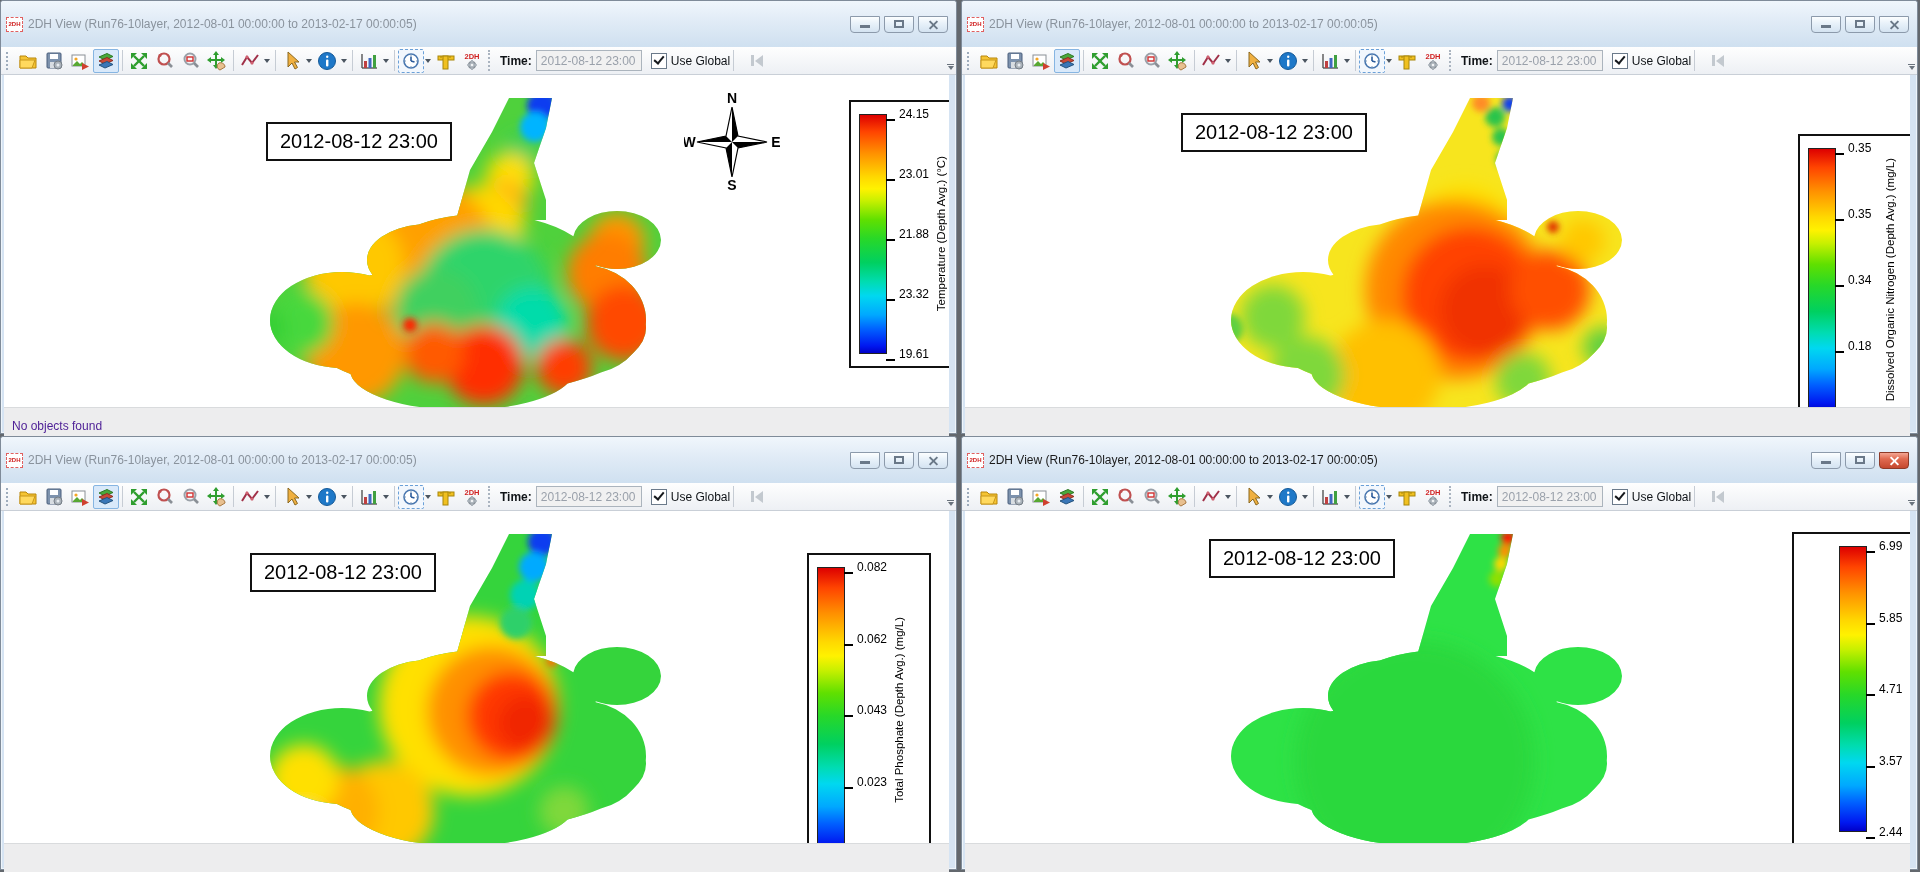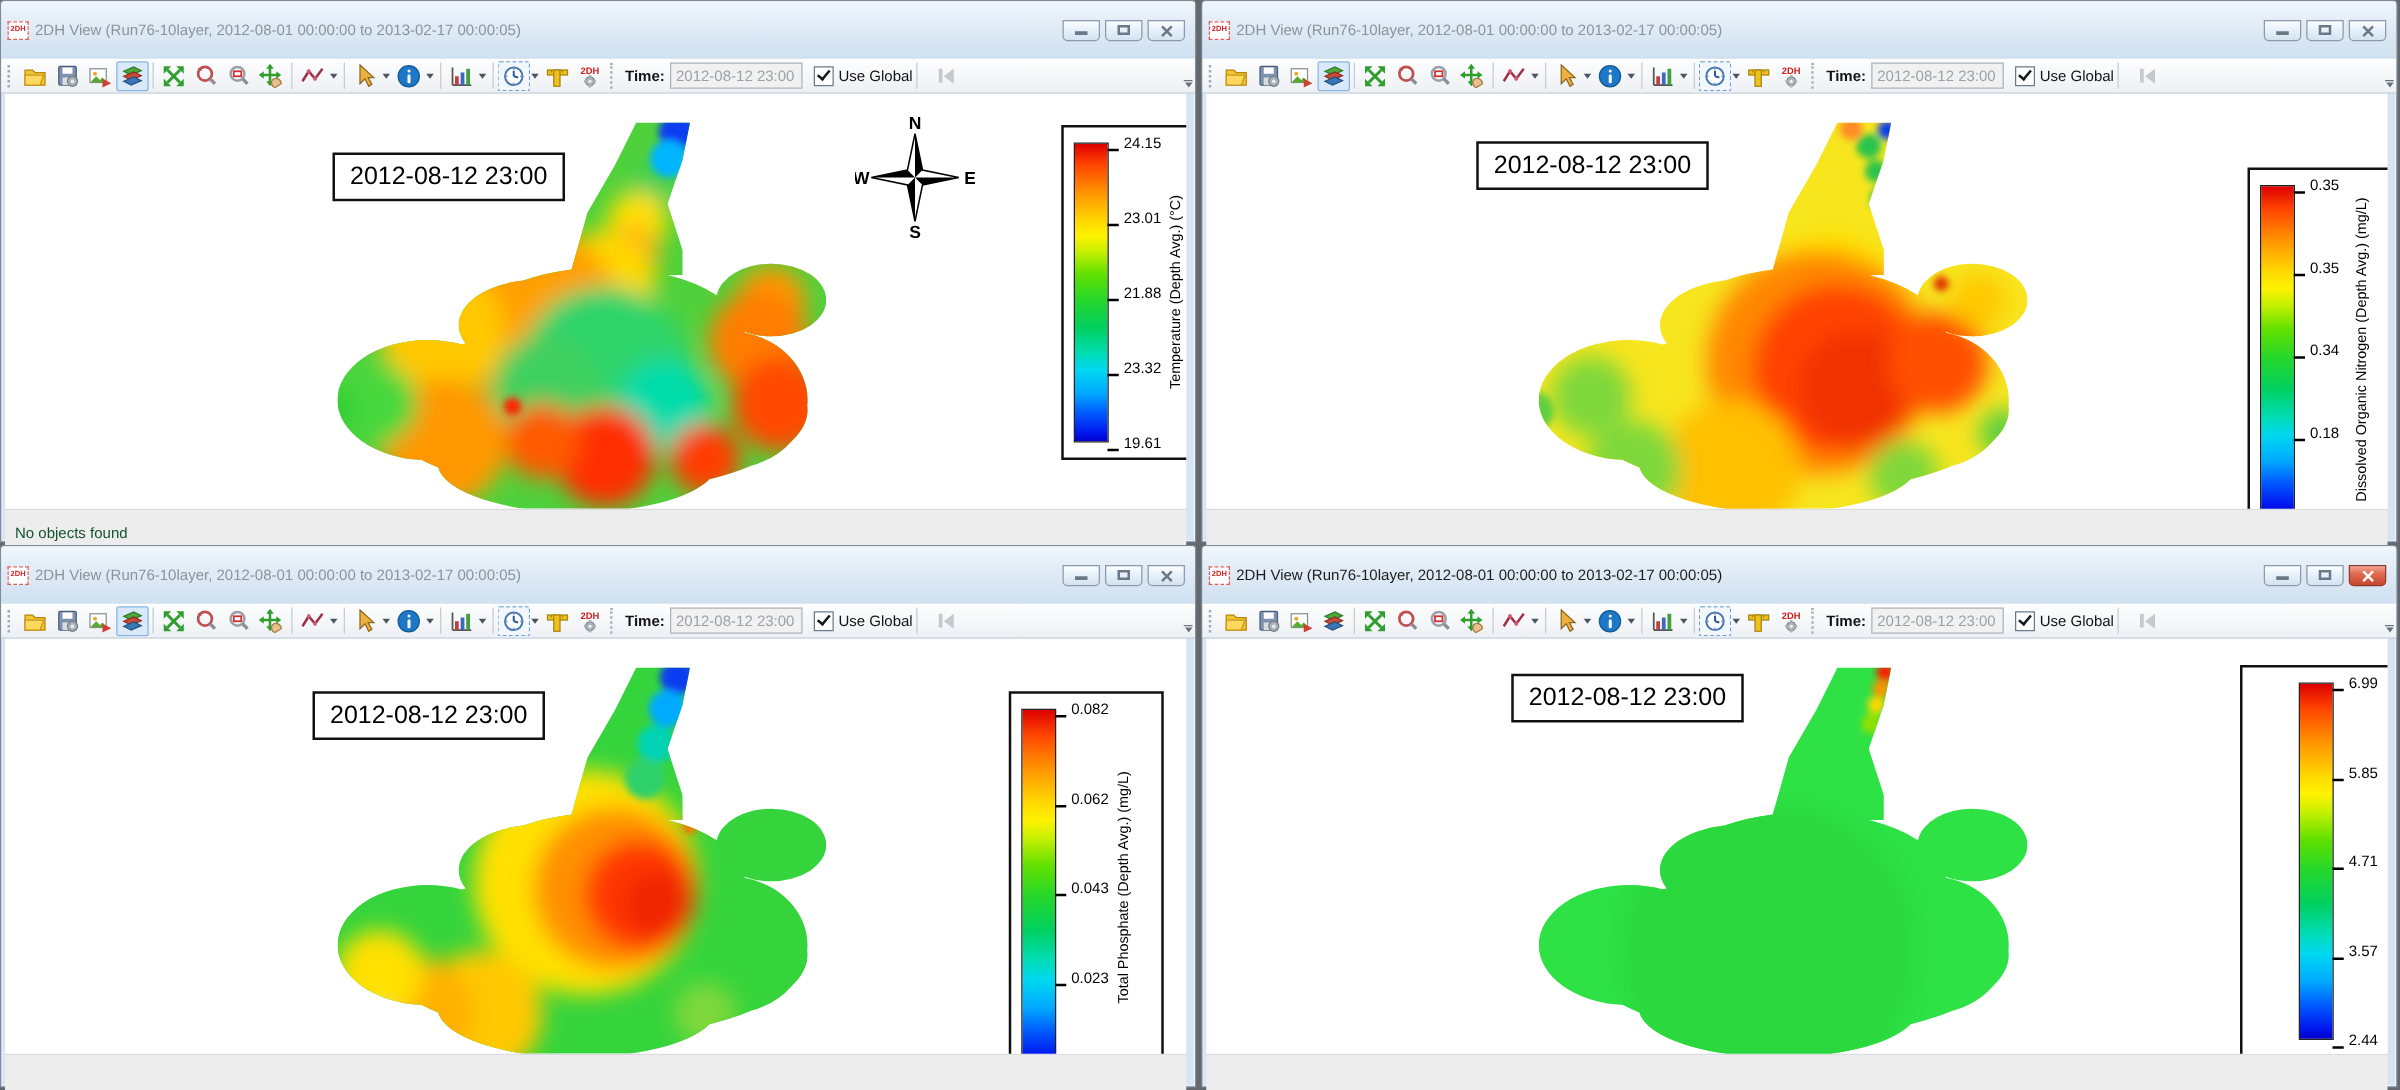--- a/index.html
+++ b/index.html
@@ -44,21 +44,21 @@
   .skipbtn{width:30px;height:22px;display:flex;align-items:center;justify-content:center;margin-left:5px;gap:1px;}
   .skip-bar{width:3px;height:11px;background:#c3c9cf;}
   .skip-tri{width:0;height:0;border:6px solid transparent;border-right:8px solid #c3c9cf;border-left:none;}
   .overflow{position:absolute;right:2px;bottom:1px;display:flex;flex-direction:column;align-items:center;}
   .overflow b{width:7px;height:1px;background:#6a737d;margin-bottom:1px;}
   .overflow .dd{margin:0;border-top-color:#6a737d;}
 
   .content{position:relative;margin:0 7px 0 3px;height:332px;background:#fff;overflow:hidden;}
   .map-svg{position:absolute;left:0;top:0;width:100%;height:100%;}
   .statusbar{height:35px;background:#ededee;border-top:1px solid #d9dbdd;margin:0 7px 0 3px;
-    display:flex;align-items:center;padding-left:8px;font-size:12px;color:#14532d;}
+    display:flex;align-items:center;padding-left:8px;font-size:12px;color:#4c1d95;}
 
   .datebox{position:absolute;border:2px solid #111;background:#fff;font-size:20px;color:#000;
     padding:6px 12px;white-space:nowrap;z-index:3;}
   .pw0 .datebox{left:262px;top:47px;} .pw1 .datebox{left:216px;top:38px;}
   .pw2 .datebox{left:246px;top:42px;} .pw3 .datebox{left:244px;top:28px;}
 
   .compass{position:absolute;left:680px;top:16px;width:96px;height:100px;z-index:3;}
 
   .cbar{position:absolute;background:#fff;border:2px solid #111;box-sizing:border-box;display:flex;
     padding:12px 3px 12px 8px;z-index:3;}

